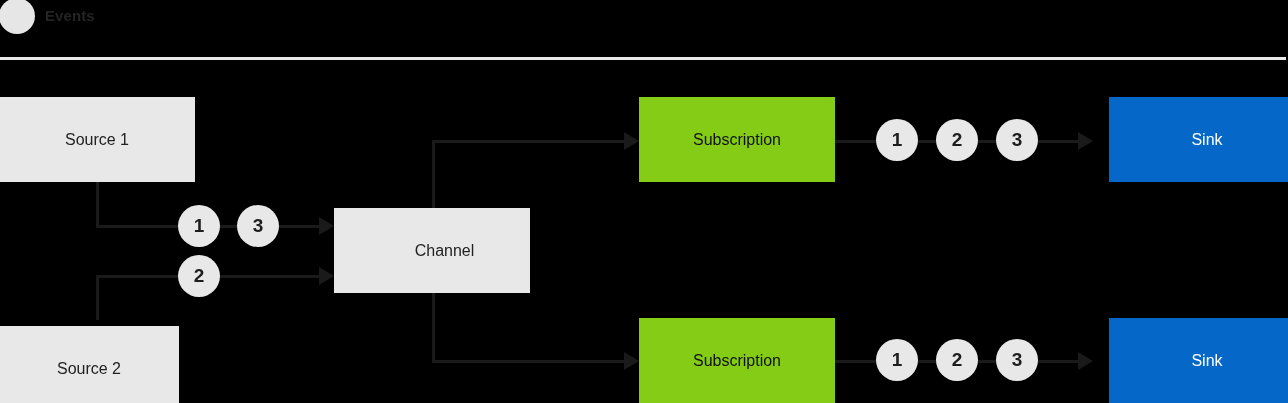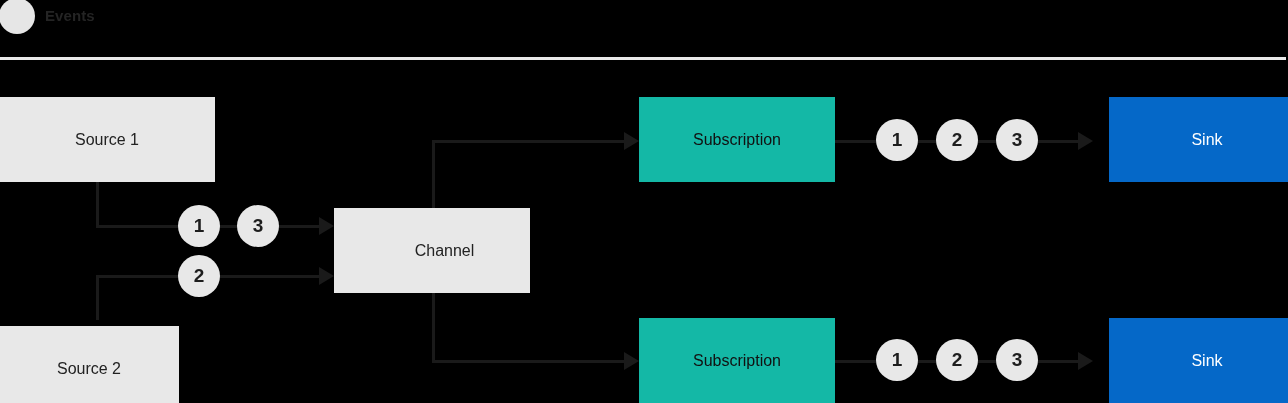--- a/index.html
+++ b/index.html
@@ -59,31 +59,31 @@
     box-sizing: border-box;
     font-size: 16px;
     line-height: 20px;
     white-space: nowrap;
   }
   .node.grey {
     background: #e8e8e8;
     color: #222222;
   }
   .node.lightblue {
-    background: #14b8a6;
+    background: #84cc16;
     color: #111111;
   }
   .node.blue {
     background: #0568c8;
     color: #ffffff;
     margin-left: 16px;
   }
 
   
-  .src1   { left: -1px;   top: 97px;  width: 216px; height: 85px; }
+  .src1   { left: -1px;   top: 97px;  width: 196px; height: 85px; }
   .src2   { left: -1px;   top: 326px; width: 180px; height: 86px; }
   .chan   { left: 334px;  top: 208px; width: 196px; height: 85px; padding-left: 25px; }
   .sub1   { left: 639px;  top: 97px;  width: 196px; height: 85px; }
   .sub2   { left: 639px;  top: 318px; width: 196px; height: 86px; }
   .sink1  { left: 1093px; top: 97px;  width: 196px; height: 85px; }
   .sink2  { left: 1093px; top: 318px; width: 196px; height: 86px; }
 
   
   .ln {
     position: absolute;

